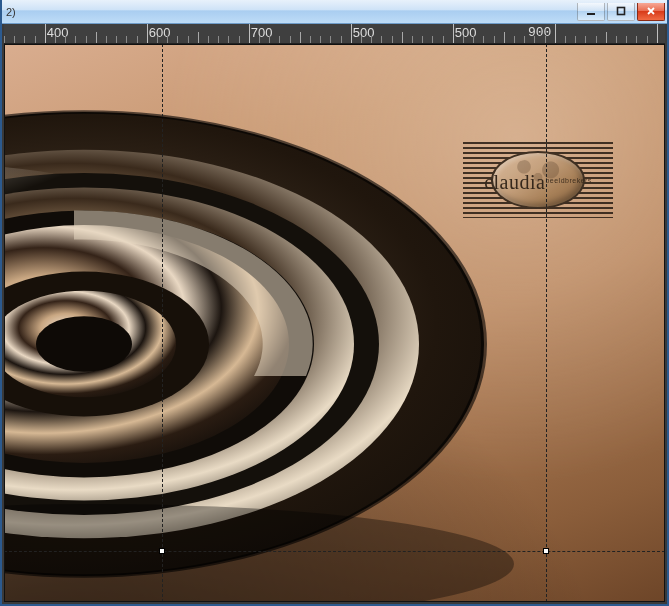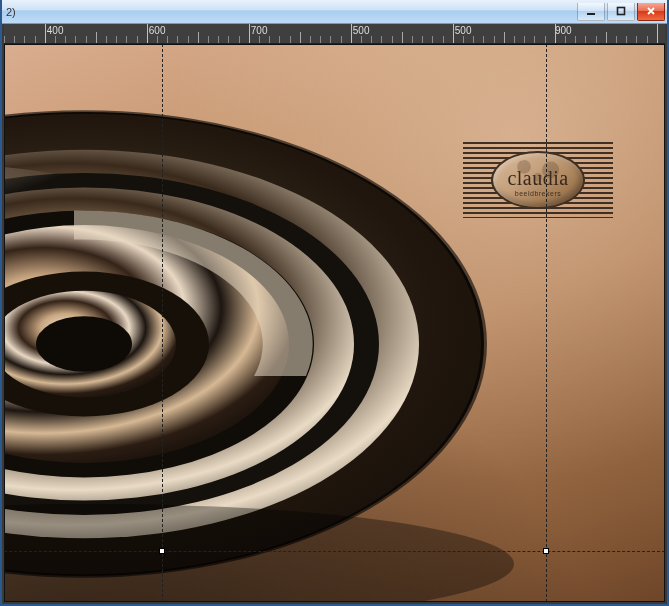--- a/index.html
+++ b/index.html
@@ -41,21 +41,21 @@
   .ruler {
     position: absolute; top: 24px; left: 2px; right: 2px; height: 20px;
     background: #3f3f3f;
     border-bottom: 1px solid #222;
     color: #d8d8d8;
     font-size: 9px;
     overflow: hidden;
   }
   .ruler-inner { position: relative; height: 100%; }
   .major-tick { position:absolute; top:0; height:100%; border-left:1px solid #bfbfbf; }
-  .major-label { position:absolute; top:1px; font-size:10px; color:#ddd; transform: translateX(2px); }
+  .major-label { position:absolute; top:1px; font-size:13px; color:#ddd; transform: translateX(2px); }
   .minor-tick { position:absolute; bottom:0; height:7px; border-left:1px solid #8a8a8a; }
   .mid-tick   { position:absolute; bottom:0; height:11px; border-left:1px solid #a8a8a8; }
 
   
   .canvas-wrap {
     position:absolute; top:44px; left:2px; right:2px; bottom:2px;
     background: linear-gradient(160deg, #d9ad8f 0%, #c6966f 25%, #b6835b 55%, #8a5d3a 85%, #6d4528 100%);
     overflow:hidden;
   }
   .vignette {
@@ -89,21 +89,21 @@
     opacity: .88;
   }
   .hlines {
     position:absolute; inset:0;
     background: repeating-linear-gradient(to bottom, rgba(30,20,12,.92) 0 2px, rgba(30,20,12,0) 2px 5px);
   }
   .oval {
     position:relative; width:94px; height:58px; border-radius:50%;
     background: linear-gradient(145deg, #dcbfa2 0%, #c4a07c 40%, #a27b52 70%, #7e5a37 100%);
     border: 2px solid #2c2015;
-    display:flex; flex-direction:column; align-items:center; justify-content:center;
+    display:flex; flex-direction:row; align-items:center; justify-content:center;
     box-shadow: inset 2px 2px 4px rgba(255,255,255,.3), inset -3px -3px 6px rgba(0,0,0,.35);
   }
   .oval .name {
     font-family: "Brush Script MT","Segoe Script",cursive;
     font-size: 20px; color:#20160d; letter-spacing:.5px; padding-top:4px;
   }
   .oval .sub  { font-size:7px; color:#2a1d10; letter-spacing:.5px; }
   .oval .world {
     position:absolute; inset:6px 10px 22px 10px;
     background:
@@ -197,21 +197,21 @@
         <div class="minor-tick" style="left: 459px;"></div>
         <div class="minor-tick" style="left: 469.2px;"></div>
         <div class="minor-tick" style="left: 479.4px;"></div>
         <div class="minor-tick" style="left: 489.6px;"></div>
         <div class="mid-tick" style="left: 499.8px;"></div>
         <div class="minor-tick" style="left: 510px;"></div>
         <div class="minor-tick" style="left: 520.2px;"></div>
         <div class="minor-tick" style="left: 530.4px;"></div>
         <div class="minor-tick" style="left: 540.6px;"></div>
         <div class="major-tick" style="left: 550.8px;"></div>
-        <div class="major-label" style="left: 549px;">900</div>
+        <div class="major-label" style="left: 522px; font-family: Liberation Mono, monospace;">900</div>
         <div class="minor-tick" style="left: 561px;"></div>
         <div class="minor-tick" style="left: 571.2px;"></div>
         <div class="minor-tick" style="left: 581.4px;"></div>
         <div class="minor-tick" style="left: 591.6px;"></div>
         <div class="mid-tick" style="left: 601.8px;"></div>
         <div class="minor-tick" style="left: 612px;"></div>
         <div class="minor-tick" style="left: 622.2px;"></div>
         <div class="minor-tick" style="left: 632.4px;"></div>
         <div class="minor-tick" style="left: 642.6px;"></div>
         <div class="major-tick" style="left: 652.8px;"></div>

